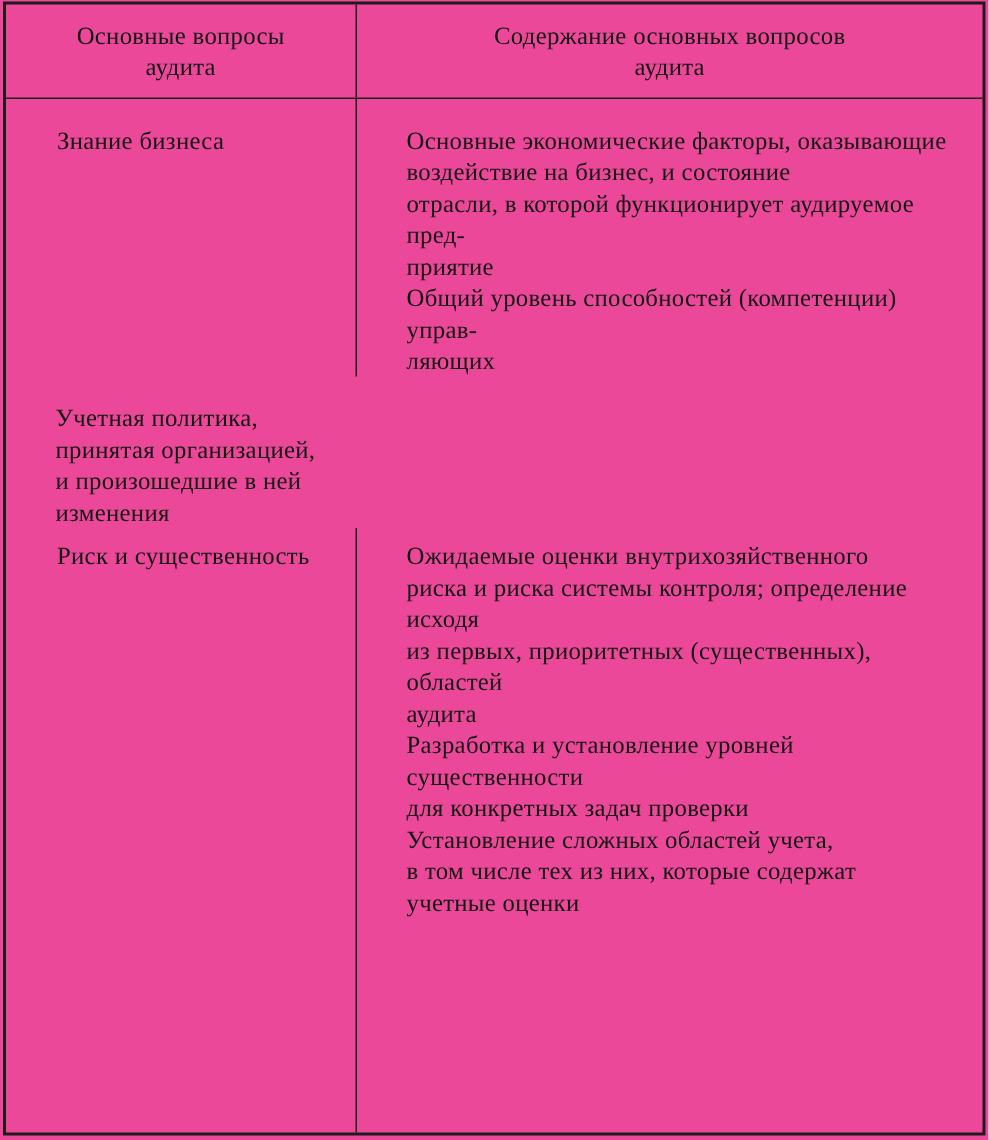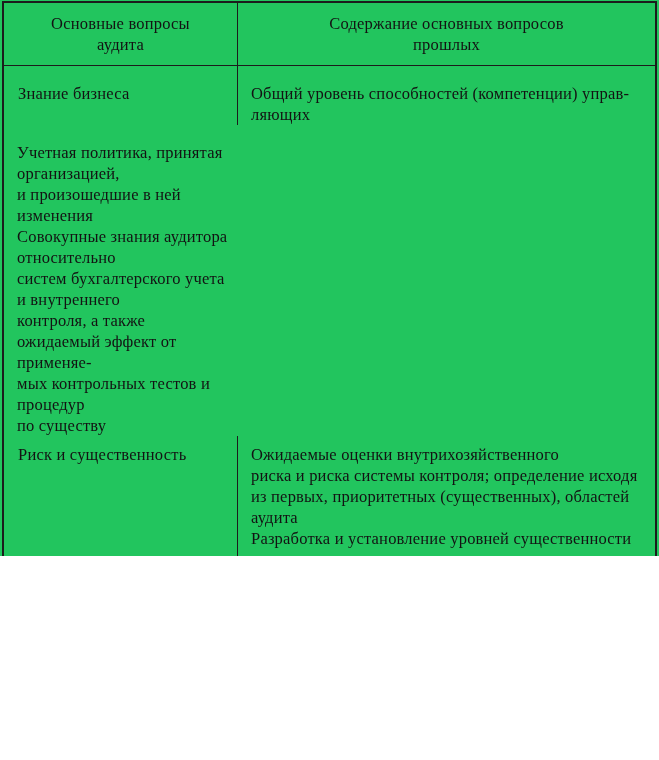--- a/index.html
+++ b/index.html
@@ -2,23 +2,23 @@
 <html><head>
 <meta charset="utf-8">
 <style>
   html, body {
     margin: 0;
     padding: 0;
     background: #ffffff;
   }
   .page {
     width: 659px;
-    height: 556px;
+    height: 760px;
     box-sizing: border-box;
-    background: #22c55e;
+    background: #ec4899;
     overflow: hidden;
   }
   .audit-table {
     width: 655px;
     height: 756px;
     margin: 1px 2px;
     box-sizing: border-box;
     border: 2px solid #1c1c1c;
     display: flex;
     flex-direction: column;
@@ -46,20 +46,21 @@
   .header-cell {
     display: flex;
     align-items: center;
     justify-content: center;
     text-align: center;
     white-space: pre-line;
     padding: 4px 10px;
   }
   .body-row .cell {
     padding-bottom: 0;
+    margin-left: 20px;
   }
   .body-row .cell.left {
     padding-left: 14px;
     padding-right: 10px;
     white-space: pre-line;
   }
   .body-row .cell.right {
     padding-left: 13px;
     padding-right: 8px;
   }
@@ -75,40 +76,39 @@
 </head>
 <body>
 
 <div class="page">
   <div class="audit-table">
 
     <div class="trow header-row">
       <div class="cell left header-cell">Основные вопросы
 аудита</div>
       <div class="cell right header-cell">Содержание основных вопросов
-прошлых</div>
+аудита</div>
     </div>
 
     <div class="trow body-row row-1">
       <div class="cell left">Знание бизнеса</div>
       <div class="cell right">
+        <p class="content-item">Основные экономические факторы, оказывающие
+воздействие на бизнес, и состояние
+отрасли, в которой функционирует аудируемое пред-
+приятие</p>
         <p class="content-item">Общий уровень способностей (компетенции) управ-
 ляющих</p>
       </div>
     </div>
 
     <div class="trow body-row row-2">
       <div class="cell right">
         <p class="content-item">Учетная политика, принятая организацией,
 и произошедшие в ней изменения</p>
-        <p class="content-item">Совокупные знания аудитора относительно
-систем бухгалтерского учета и внутреннего
-контроля, а также ожидаемый эффект от применяе-
-мых контрольных тестов и процедур
-по существу</p>
       </div>
     </div>
 
     <div class="trow body-row row-3">
       <div class="cell left">Риск и существенность</div>
       <div class="cell right">
         <p class="content-item">Ожидаемые оценки внутрихозяйственного
 риска и риска системы контроля; определение исходя
 из первых, приоритетных (существенных), областей
 аудита</p>

